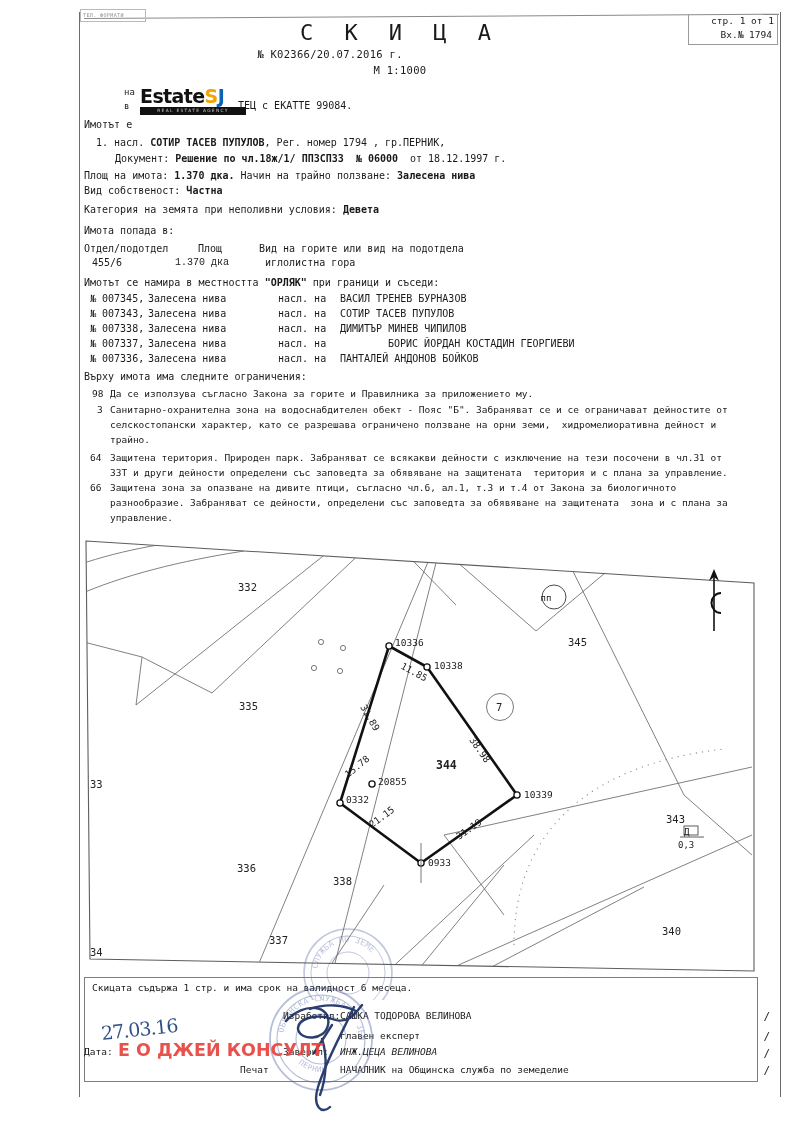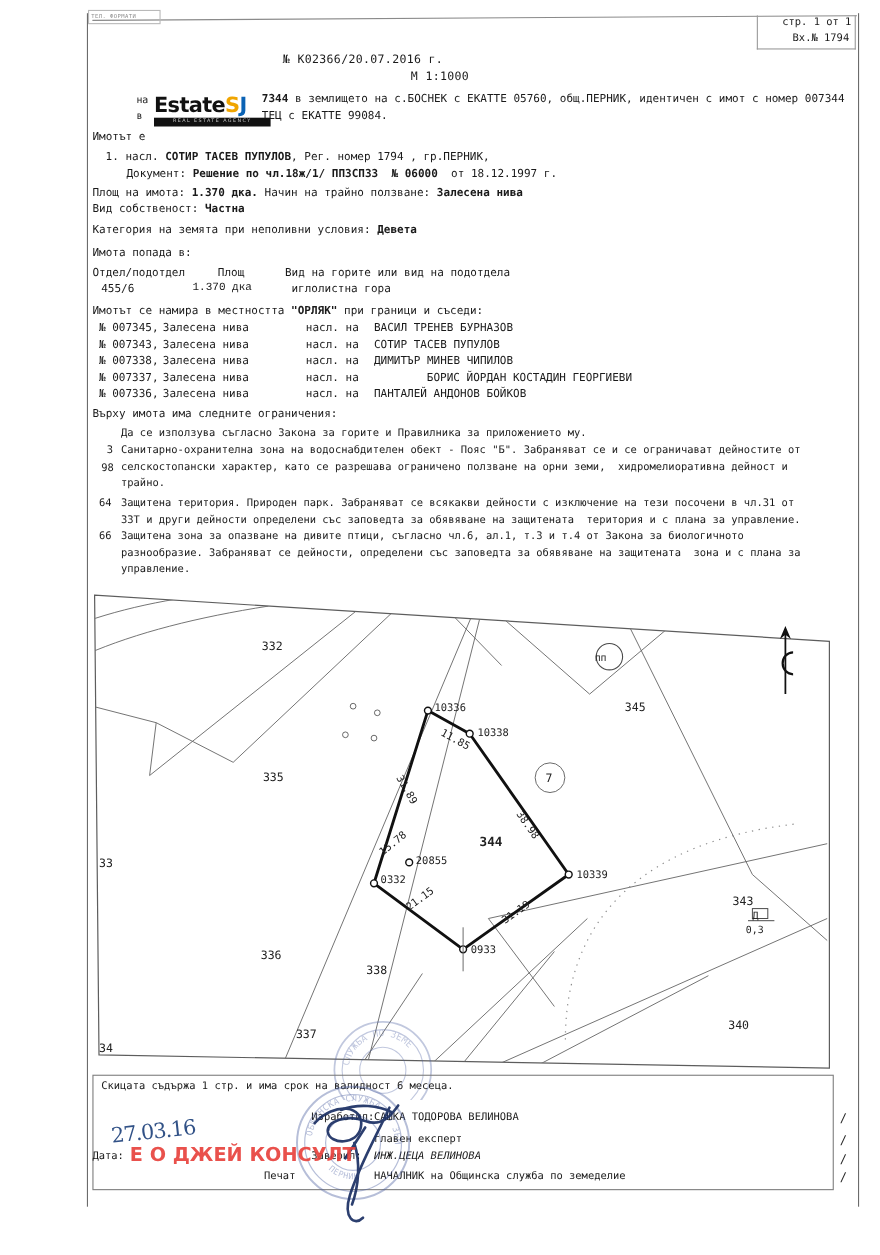--- a/index.html
+++ b/index.html
@@ -110,35 +110,35 @@
 <body>
 
 <div class="page">
 
   <div id="scan-frame"></div>
   <div id="scan-top-rule"></div>
   <div id="scan-corner">
     <span>ТЕЛ. ФОРМАТИ</span>
   </div>
 
+  <div id="doc-title">С К И Ц А</div>
   <div id="doc-number">№ К02366/20.07.2016 г.</div>
   <div id="doc-scale">М 1:1000</div>
 
   <div id="page-box"></div>
   <div id="page-of">стр. 1 от 1</div>
   <div id="reg-no">Вх.№ 1794</div>
 
   <div id="logo">
     <div id="logo-word"><span class="blk">Estate</span><span class="s">S</span><span class="j">J</span></div>
     <div id="logo-bar">REAL ESTATE AGENCY</div>
   </div>
 
   <div class="t" style="left:124px;top:86px;font-size:9px;">на</div>
   <div class="t" style="left:124px;top:100px;font-size:9px;">в</div>
-  <div class="t" style="left:238px;top:84px;"><span class="b">7344</span><span> в землището на с.БОСНЕК с ЕКАТТЕ 05760, общ.ПЕРНИК, идентичен с имот с номер 007344</span></div>
   <div class="t" style="left:238px;top:99px;">ТЕЦ с ЕКАТТЕ 99084.</div>
 
   <div class="t" style="left:84px;top:118px;">Имотът е</div>
   <div class="t" style="left:96px;top:136px;"><span>1. насл. </span><span class="b">СОТИР ТАСЕВ ПУПУЛОВ</span><span>, Рег. номер 1794 , гр.ПЕРНИК,</span></div>
   <div class="t" style="left:115px;top:152px;"><span>Документ: </span><span class="b">Решение по чл.18ж/1/ ППЗСПЗЗ  </span><span class="b">№ 06000</span><span>  от 18.12.1997 г.</span></div>
 
   <div class="t" style="left:84px;top:169px;"><span>Площ на имота: </span><span class="b">1.370 дка.</span><span> Начин на трайно ползване: </span><span class="b">Залесена нива</span></div>
   <div class="t" style="left:84px;top:184px;"><span>Вид собственост: </span><span class="b">Частна</span></div>
   <div class="t" style="left:84px;top:203px;"><span>Категория на земята при неполивни условия: </span><span class="b">Девета</span></div>
 
@@ -172,21 +172,21 @@
   <div class="t" style="left:278px;top:337px;">насл. на</div>
   <div class="t" style="left:340px;top:337px;padding-left:48px;">БОРИС ЙОРДАН КОСТАДИН ГЕОРГИЕВИ</div>
 
   <div class="t" style="left:90px;top:352px;">№ 007336,</div>
   <div class="t" style="left:148px;top:352px;">Залесена нива</div>
   <div class="t" style="left:278px;top:352px;">насл. на</div>
   <div class="t" style="left:340px;top:352px;">ПАНТАЛЕЙ АНДОНОВ БОЙКОВ</div>
 
   <div class="t" style="left:84px;top:370px;">Върху имота има следните ограничения:</div>
 
-  <div class="t sm" style="left:92px;top:387px;margin-top:32px;">98</div>
+  <div class="t sm" style="left:92px;top:387px;">98</div>
   <div class="t sm" style="left:110px;top:387px;">Да се използува съгласно Закона за горите и Правилника за приложението му.</div>
 
   <div class="t sm" style="left:97px;top:403px;">3</div>
   <div class="t sm" style="left:110px;top:403px;">Санитарно-охранителна зона на водоснабдителен обект - Пояс "Б". Забраняват се и се ограничават дейностите от</div>
   <div class="t sm" style="left:110px;top:418px;">селскостопански характер, като се разрешава ограничено ползване на орни земи,  хидромелиоративна дейност и</div>
   <div class="t sm" style="left:110px;top:433px;">трайно.</div>
 
   <div class="t sm" style="left:90px;top:451px;">64</div>
   <div class="t sm" style="left:110px;top:451px;">Защитена територия. Природен парк. Забраняват се всякакви дейности с изключение на тези посочени в чл.31 от</div>
   <div class="t sm" style="left:110px;top:466px;">ЗЗТ и други дейности определени със заповедта за обявяване на защитената  територия и с плана за управление.</div>

